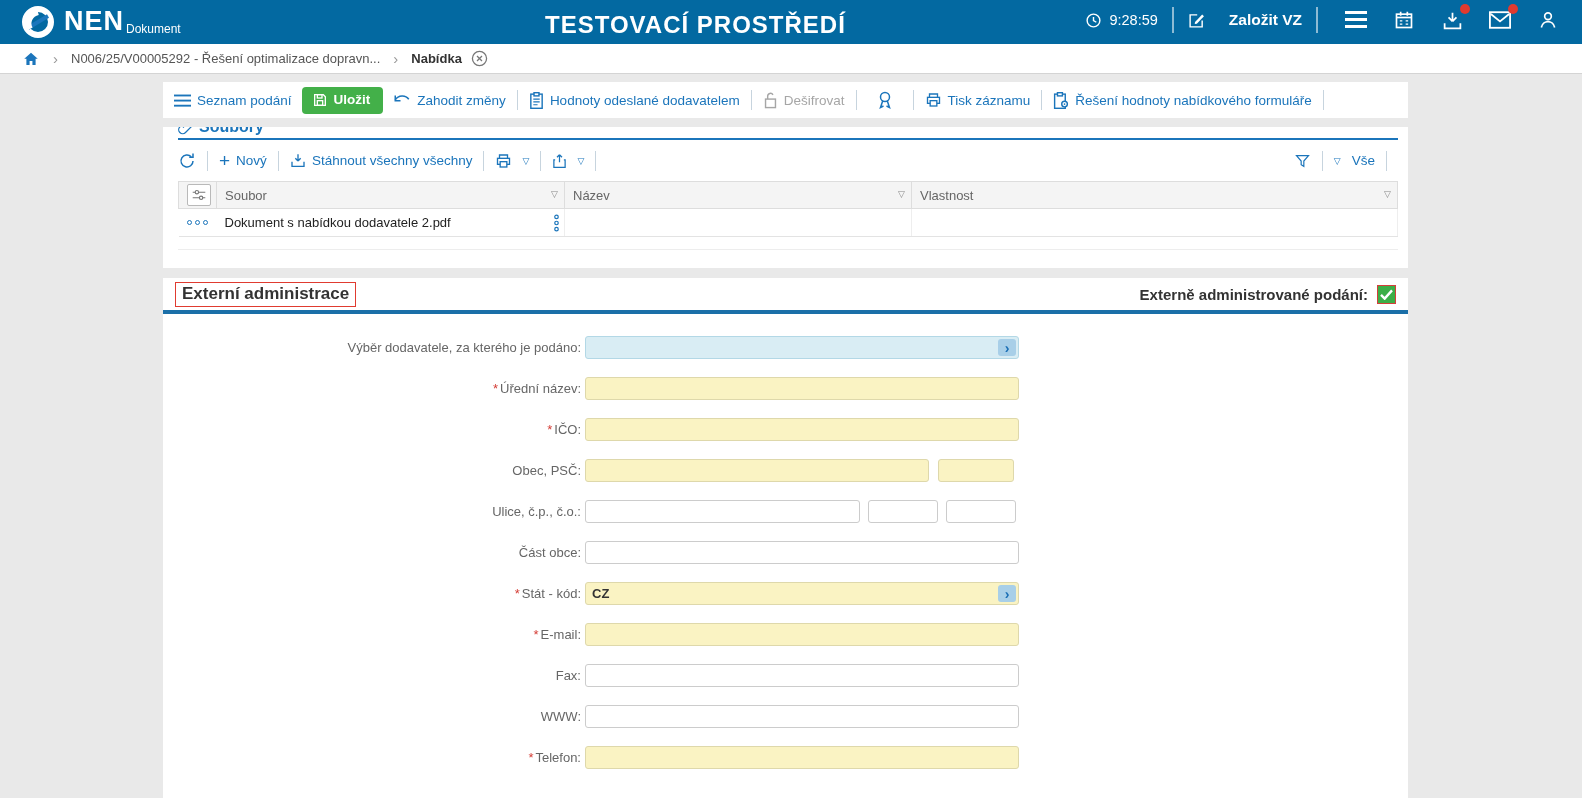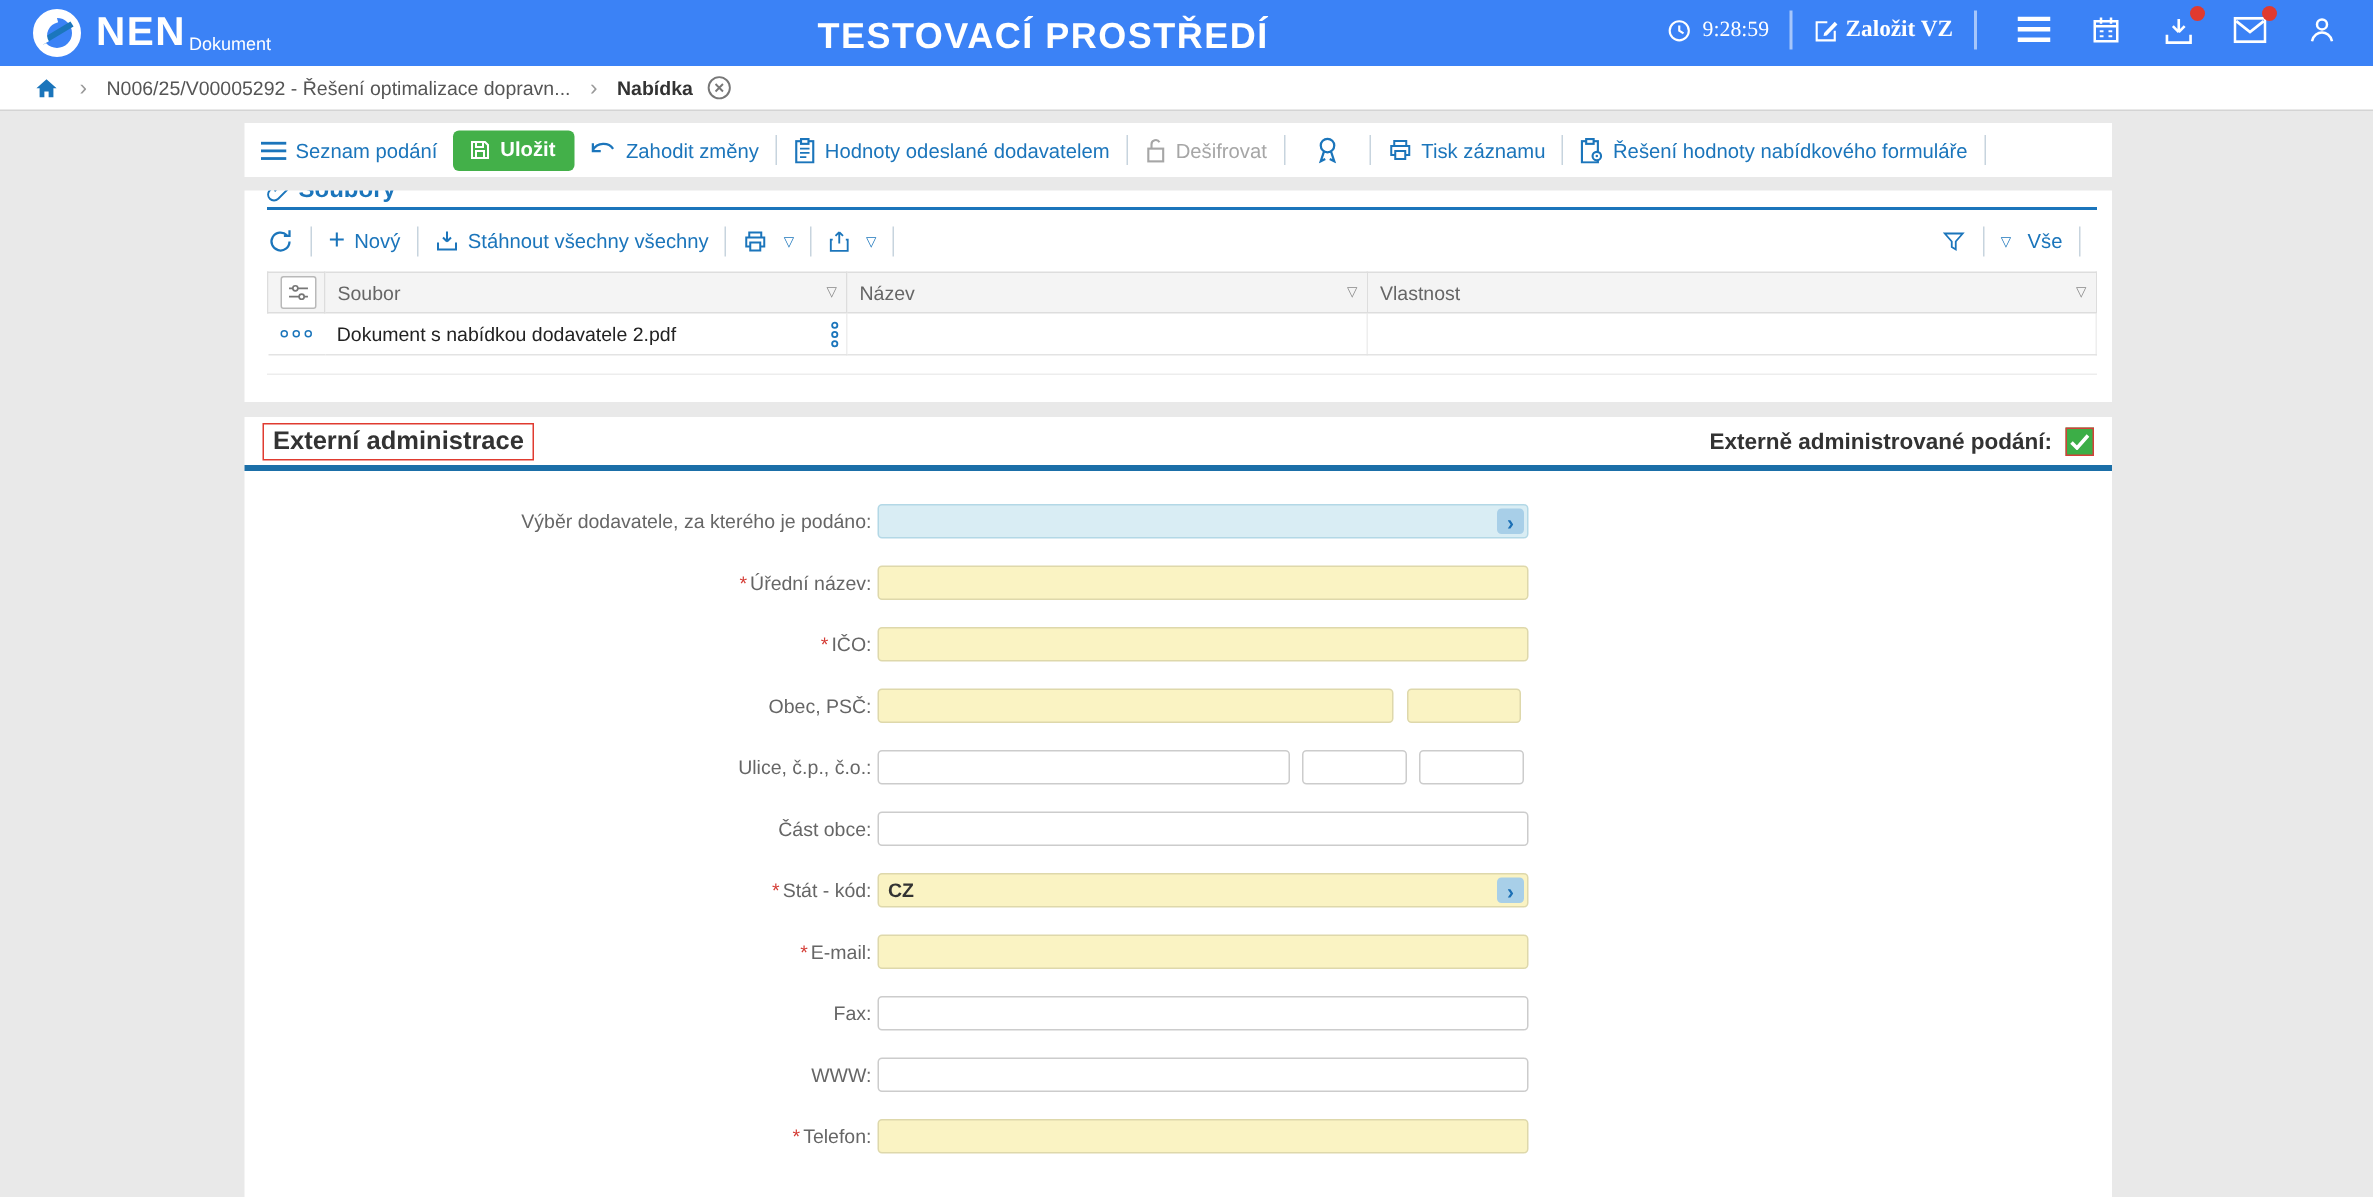--- a/index.html
+++ b/index.html
@@ -1,30 +1,30 @@
 <!DOCTYPE html>
 <html><head>
 <meta charset="utf-8">
 <style>
   * { margin:0; padding:0; box-sizing:border-box; }
   html,body { width:1582px; height:798px; }
   body { font-family:"Liberation Sans", sans-serif; background:#e9e9e9; overflow:hidden; }
   #page { position:relative; width:1582px; height:798px; background:#e9e9e9; overflow:hidden; }
 
   
-  #topbar { position:absolute; left:0; top:0; width:1582px; height:44px; background:#3b82f6; color:#fff; }
+  #topbar { position:absolute; left:0; top:0; width:1582px; height:44px; background:#0369a1; color:#fff; }
   .brand-wrap { position:absolute; left:20px; top:4px; display:flex; align-items:flex-start; }
   .brand-logo { width:36px; height:36px; margin-right:8px; }
   .brand-text { font-size:27px; font-weight:bold; letter-spacing:1px; line-height:34px; }
   .brand-sub { font-size:12px; margin-top:18px; margin-left:2px; }
   .env-title { position:absolute; left:545px; top:11px; font-size:24px; font-weight:bold; letter-spacing:1px; }
-  .top-right { position:absolute; right:10px; top:0; height:40px; display:flex; align-items:center;font-family:Liberation Serif, serif; }
+  .top-right { position:absolute; right:10px; top:0; height:40px; display:flex; align-items:center; }
   .top-right .vdiv { width:2px; height:26px; background:rgba(255,255,255,0.55); margin:0 14px; }
   .clock-group { display:flex; align-items:center; gap:7px; font-size:14.5px; }
-  .createvz { display:flex; align-items:center; gap:4px; font-size:15.5px; font-weight:bold; cursor:pointer; }
+  .createvz { display:flex; align-items:center; gap:24px; font-size:15.5px; font-weight:bold; cursor:pointer; }
   .top-ico { position:relative; width:24px; height:24px; display:flex; align-items:center; justify-content:center; margin:0 12px; cursor:pointer; }
   .badge-dot { position:absolute; top:-4px; right:-6px; width:10px; height:10px; border-radius:50%; background:#e03a2f; }
 
   
   #breadcrumb { position:absolute; left:0; top:44px; width:1582px; height:30px; background:#fff; border-bottom:1px solid #d4d4d4; display:flex; align-items:center; padding-left:22px; font-size:13px; color:#555; }
   #breadcrumb .sep { color:#999; font-size:15px; margin:0 13px; }
   .crumb-current { font-weight:bold; color:#333; }
   .crumb-close { margin-left:9px; width:17px; height:17px; color:#666; cursor:pointer; }
 
   

